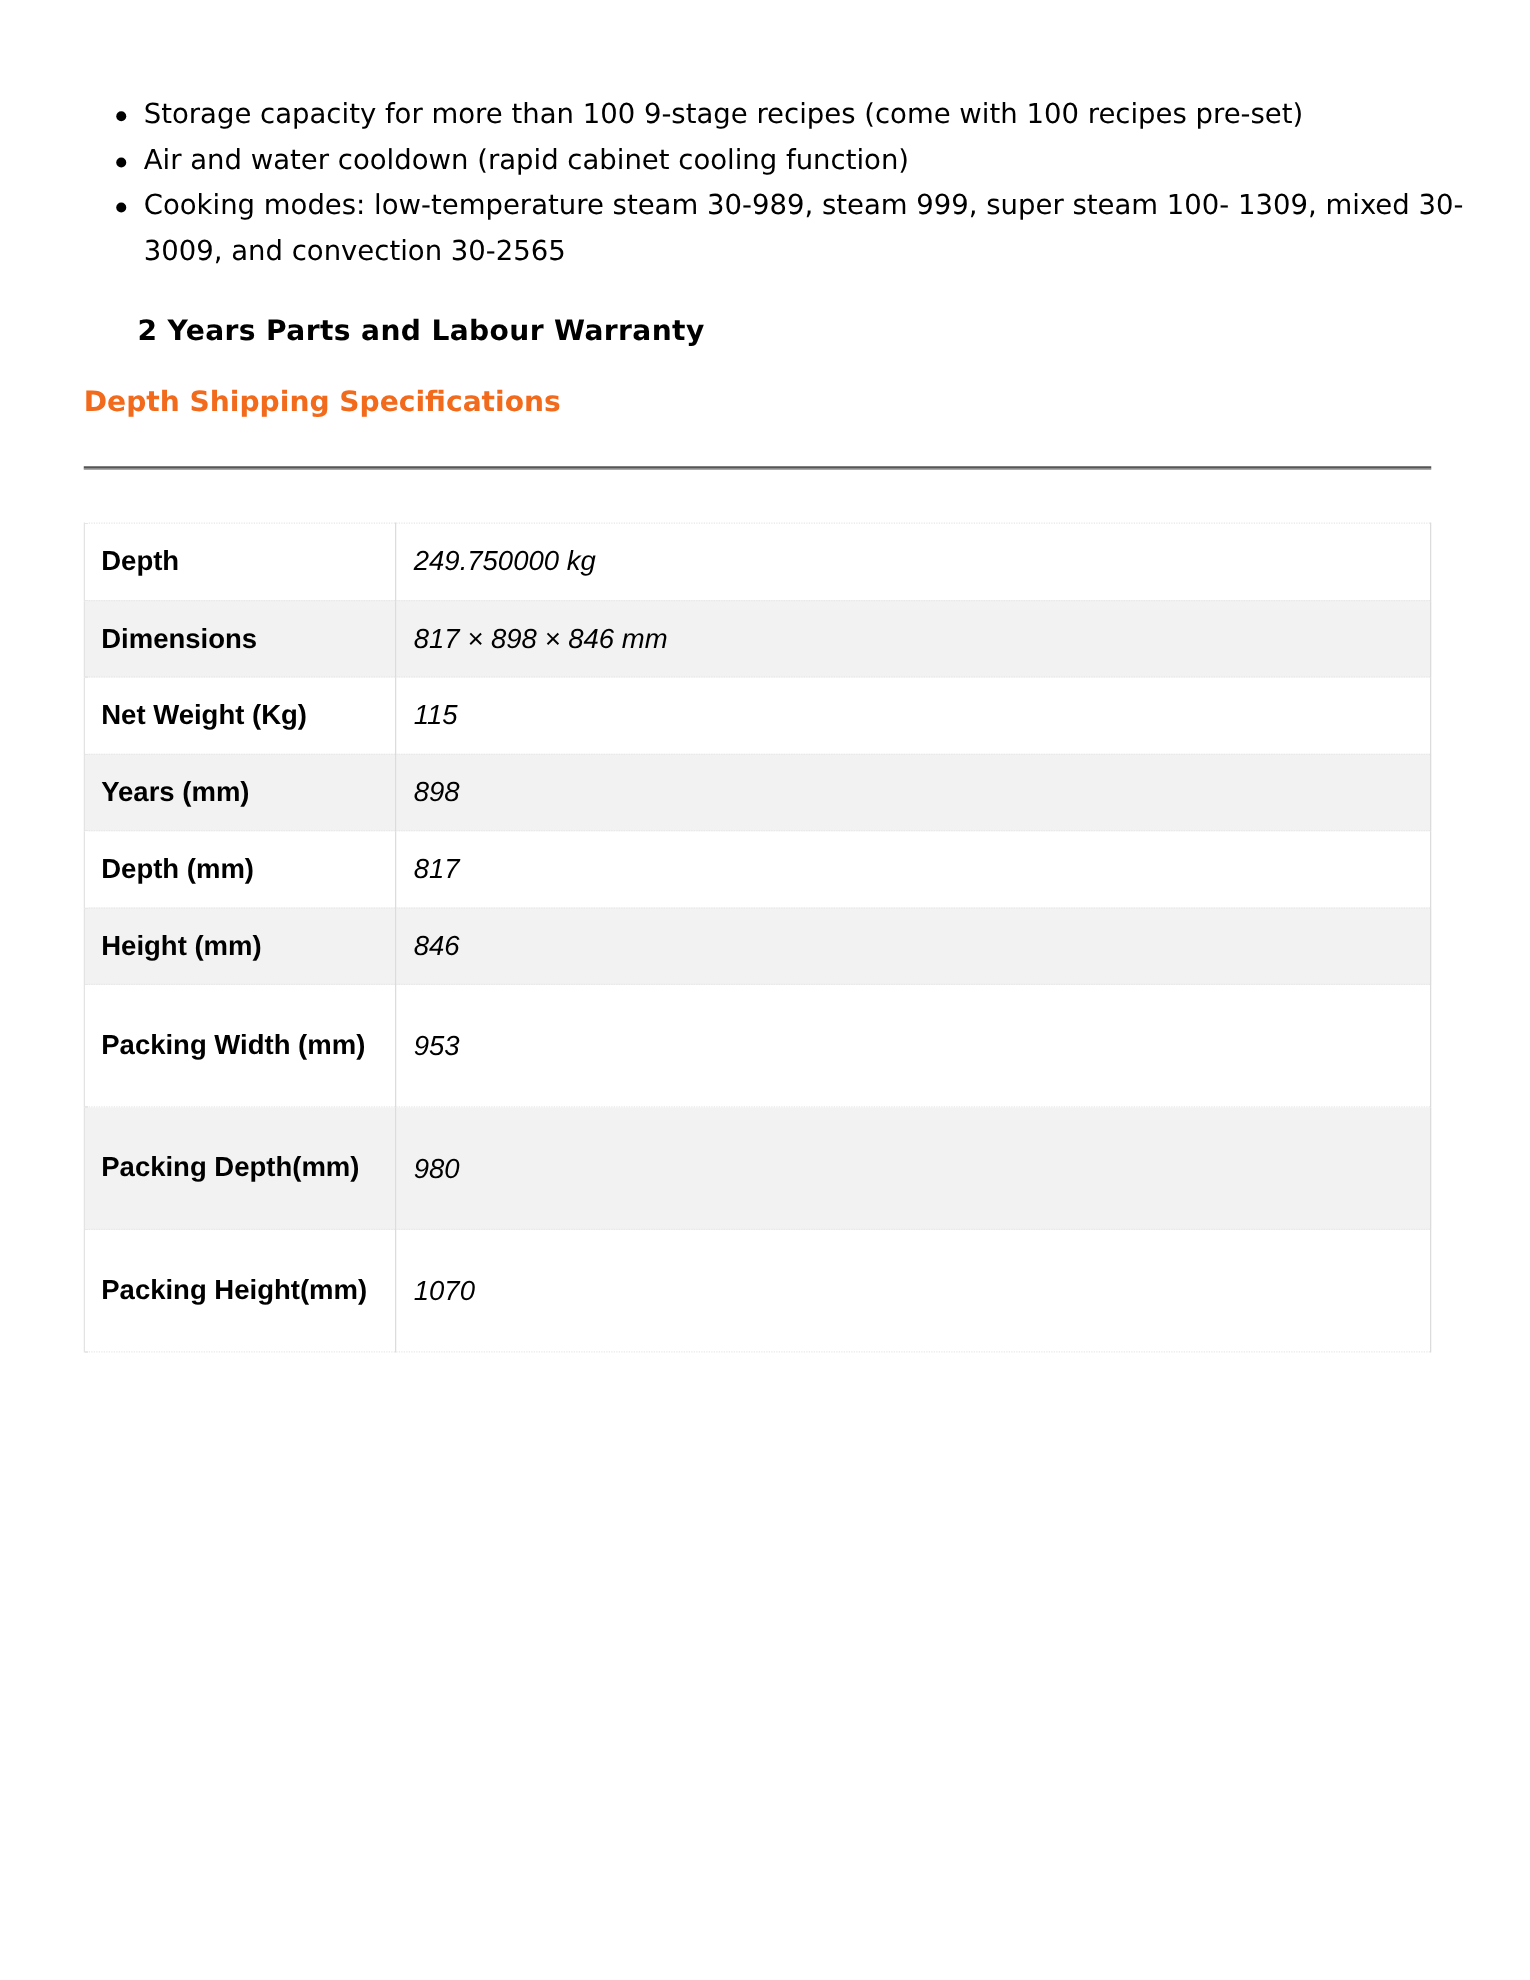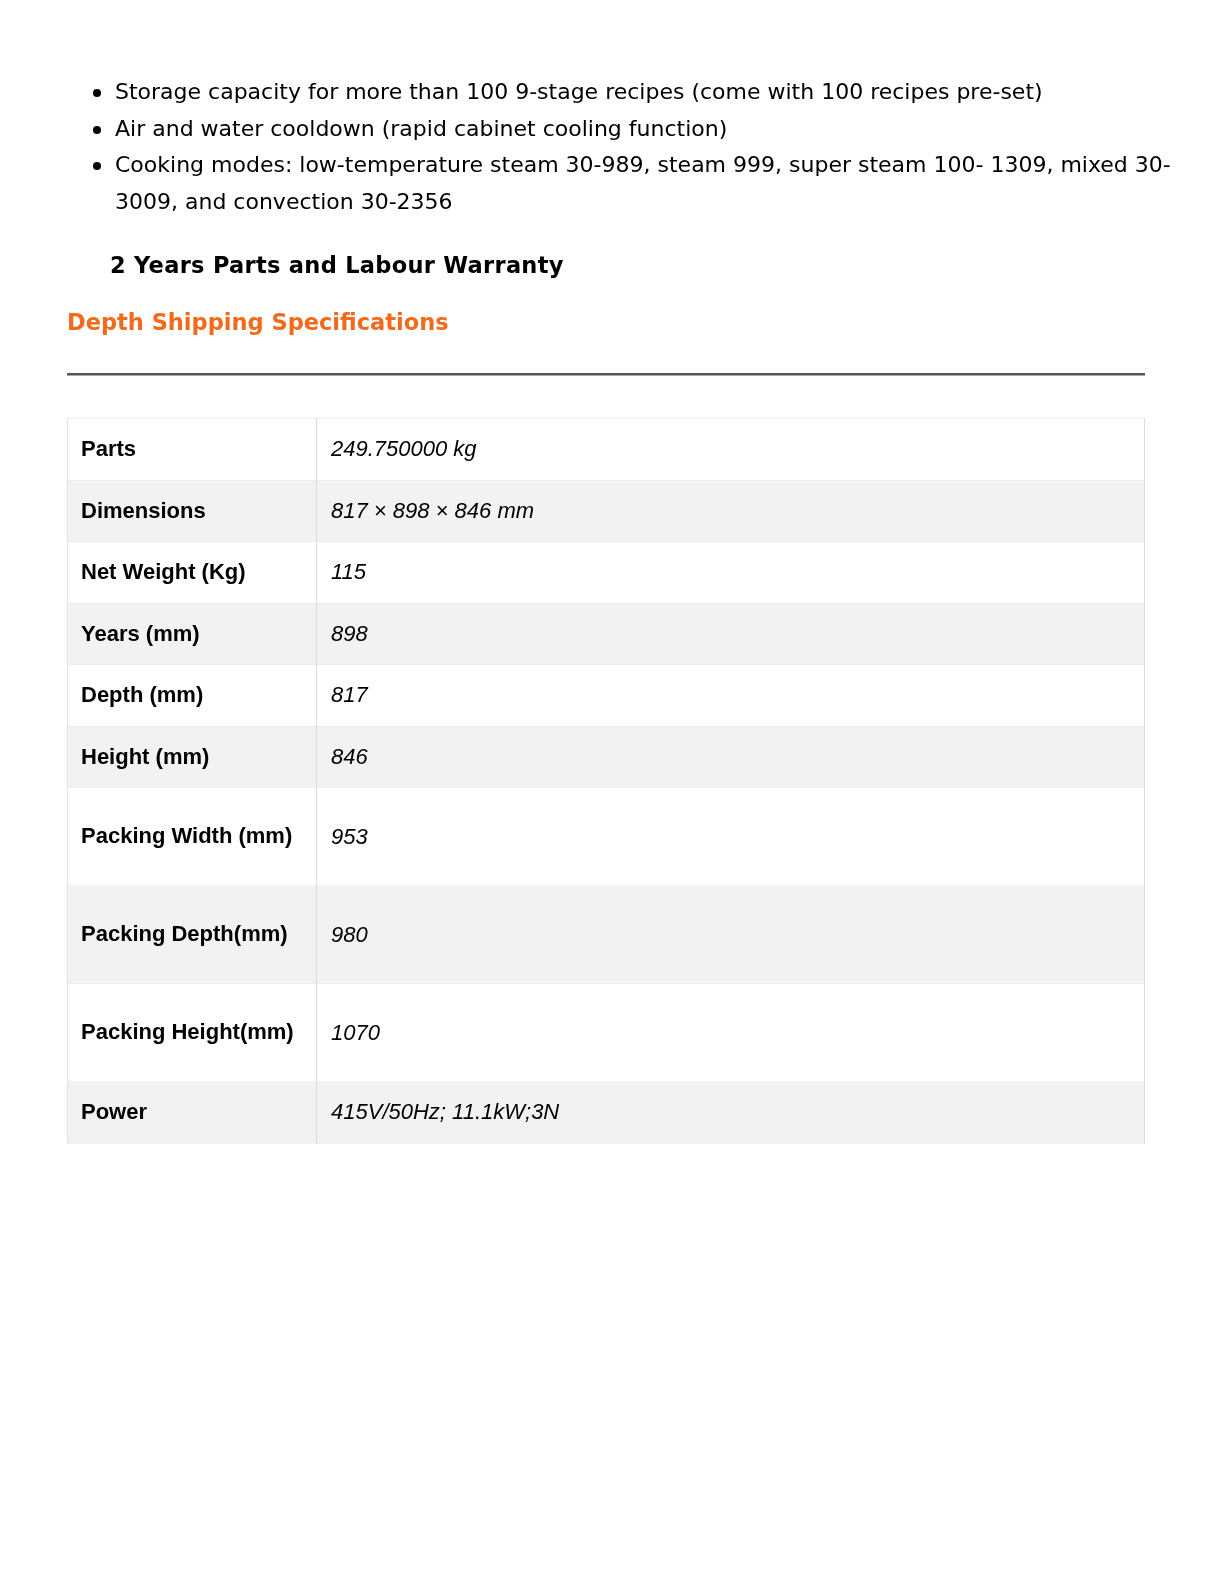--- a/index.html
+++ b/index.html
@@ -21,33 +21,33 @@
     .spec-table td.value { padding-left: 14px; font-style: italic; border-right: 1px solid #dcdcdc; }
     .spec-table tr { height: 61.5px; }
     .spec-table tr.tall { height: 98px; }
   </style>
 </head>
 <body>
 
 <ul class="features">
   <li><span class="bullet"></span><span>Storage capacity for more than 100 9-stage recipes (come with 100 recipes pre-set)</span></li>
   <li><span class="bullet"></span><span>Air and water cooldown (rapid cabinet cooling function)</span></li>
-  <li><span class="bullet"></span><span>Cooking modes: low-temperature steam 30-989, steam 999, super steam 100- 1309, mixed 30-3009, and convection 30-2356</span></li>
+  <li><span class="bullet"></span><span>Cooking modes: low-temperature steam 30-989, steam 999, super steam 100- 1309, mixed 30-3009, and convection 30-2565</span></li>
 </ul>
 
 <h3 class="warranty">2 Years Parts and Labour Warranty</h3>
 
 <h2 class="ship-title">Depth Shipping Specifications</h2>
 
 <div class="divider"></div>
 
 <table class="spec-table">
   <tbody>
     <tr>
-        <td class="label">Parts</td>
+        <td class="label">Depth</td>
         <td class="value">249.750000 kg</td>
       </tr>
     <tr>
         <td class="label">Dimensions</td>
         <td class="value">817 × 898 × 846 mm</td>
       </tr>
     <tr>
         <td class="label">Net Weight (Kg)</td>
         <td class="value">115</td>
       </tr>
@@ -68,18 +68,14 @@
         <td class="value">953</td>
       </tr>
     <tr class="tall">
         <td class="label">Packing Depth(mm)</td>
         <td class="value">980</td>
       </tr>
     <tr class="tall">
         <td class="label">Packing Height(mm)</td>
         <td class="value">1070</td>
       </tr>
-    <tr>
-        <td class="label">Power</td>
-        <td class="value">415V/50Hz; 11.1kW;3N</td>
-      </tr>
   </tbody>
 </table>
 
 </body></html>

